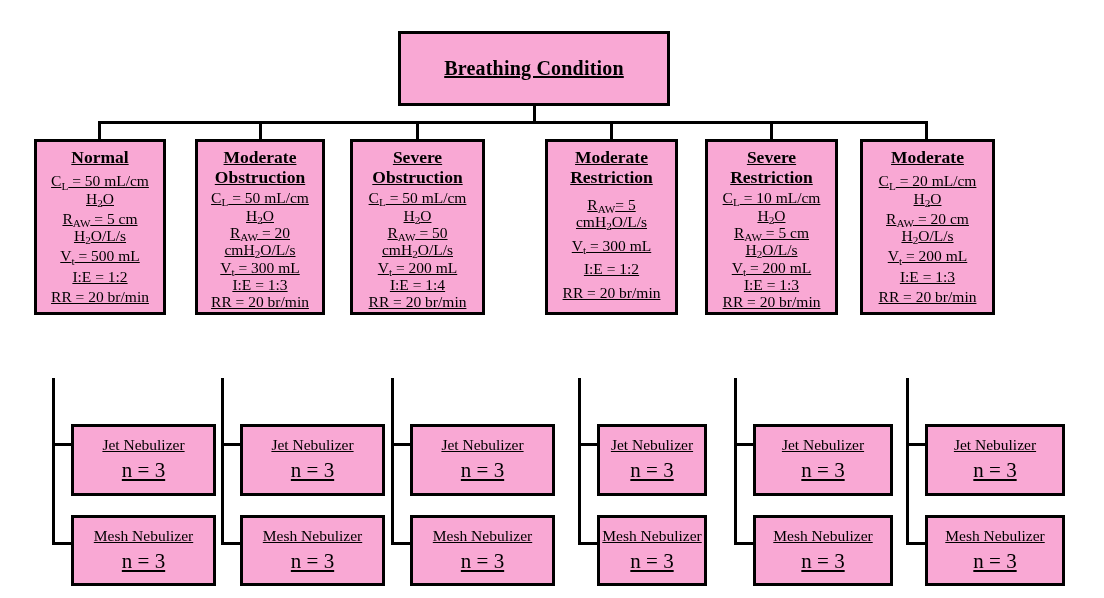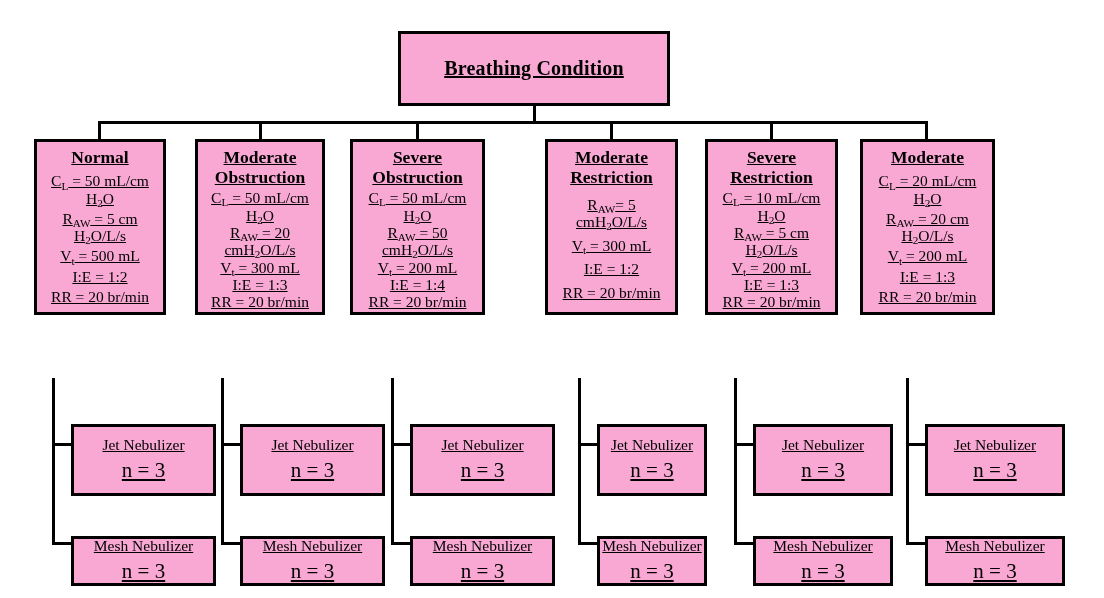--- a/index.html
+++ b/index.html
@@ -72,21 +72,21 @@
     line-height: 1.12;
     white-space: pre-line;
     padding: 0 2px;
   }
 
   .neb-box {
     height: 72px;
     border-width: 3px;
   }
   .neb-jet { top: 424px; }
-  .neb-mesh { top: 536px; height: 50px; }
+  .neb-mesh { top: 515px; height: 71px; }
   .neb-label {
     font-size: 15.5px;
     line-height: 1.35;
   }
   .neb-n {
     font-size: 21px;
     line-height: 1.35;
   }
 
   

